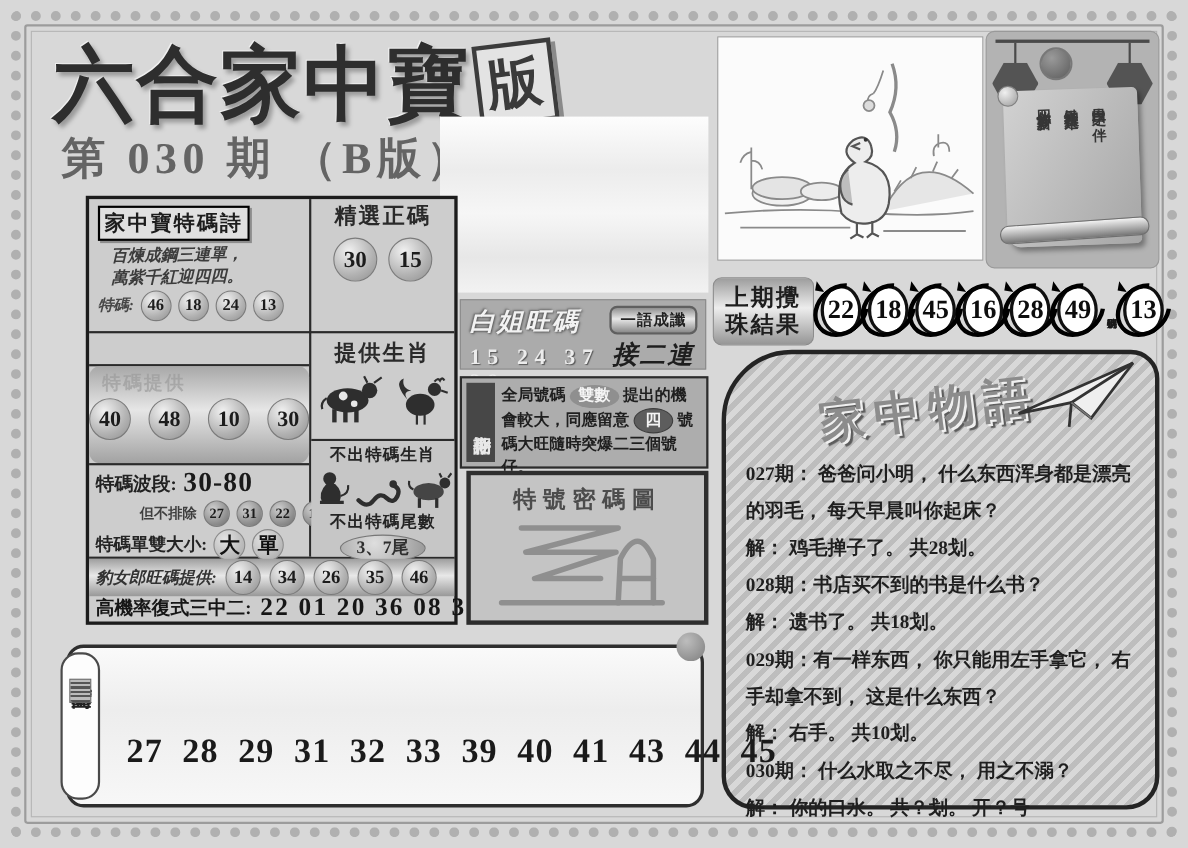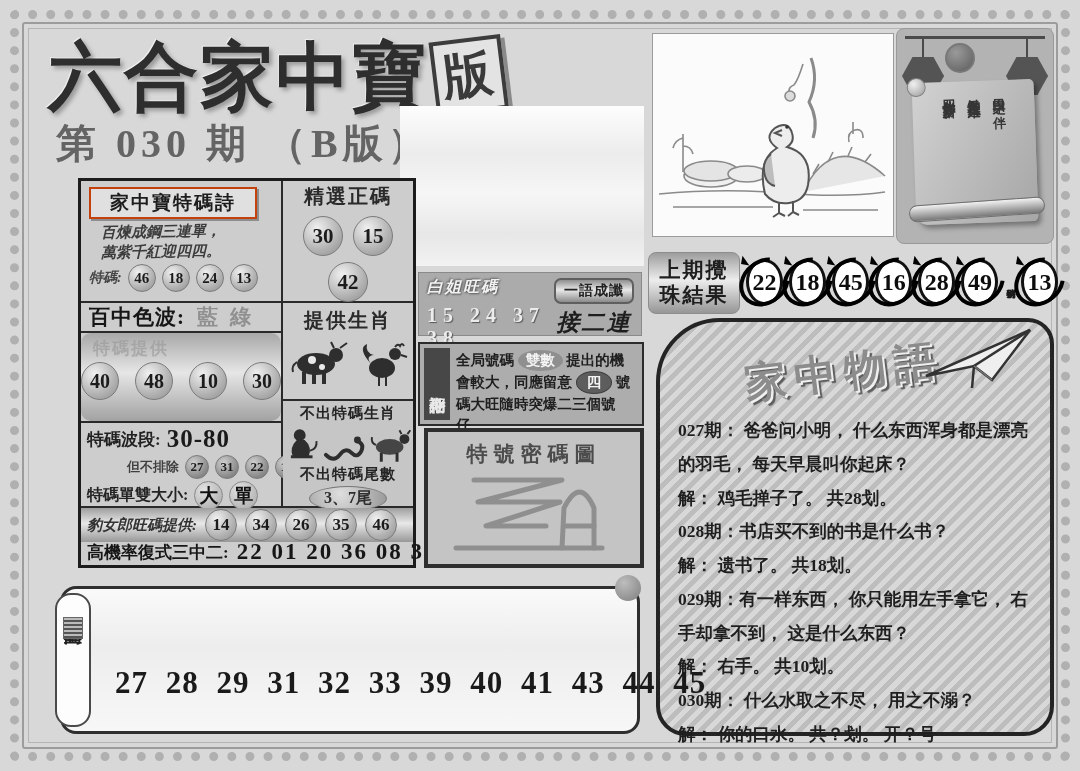--- a/index.html
+++ b/index.html
@@ -22,22 +22,22 @@
   .issue{left:56px;top:116px;font-size:40px;font-weight:bold;color:#646464;letter-spacing:5px;white-space:nowrap;}
   .blank-area{left:400px;top:106px;width:244px;height:160px;
          background:linear-gradient(180deg,#fdfdfd,#ececec 30%,#f6f6f6 55%,#e7e7e7 80%,#f2f2f2);}
 
   
   .left-panel{left:78px;top:178px;width:332px;height:384px;border:3px solid #1c1c1c;background:#cdcdcd;}
   .vdivider{position:absolute;left:200px;top:0;width:2px;height:325px;background:#2a2a2a;}
   .hline{position:absolute;left:0;width:100%;height:2px;background:#2a2a2a;}
   .cell{position:absolute;}
   .poem-cell{left:0;top:0;width:200px;height:120px;}
-  .poem-header{display:inline-block;margin:6px 0 2px 8px;border:2px solid #c2410c;background:#e0e0e0;
-      font-size:19px;font-weight:bold;padding:1px 19px;letter-spacing:2px;box-shadow:2px 2px 0 #8d8d8d;color:#1d1d1d;}
+  .poem-header{display:inline-block;margin:6px 0 2px 8px;border:2px solid #000000;background:#e0e0e0;
+      font-size:19px;font-weight:bold;padding:1px 4px;letter-spacing:2px;box-shadow:2px 2px 0 #8d8d8d;color:#1d1d1d;}
   .poem-line{margin:1px 0 0 20px;font-size:15px;font-weight:bold;font-style:italic;color:#3c3c3c;transform:rotate(-1deg);}
   .tema-row{margin:3px 0 0 8px;display:flex;align-items:center;gap:6px;}
   .tema-label{font-size:14px;font-weight:bold;font-style:italic;color:#474747;}
 
   .ball{border-radius:50%;display:inline-flex;align-items:center;justify-content:center;font-weight:bold;
         background:radial-gradient(circle at 35% 30%,#f1f1f1,#b2b2b2 60%,#8e8e8e);border:1px solid #7b7b7b;color:#1c1c1c;}
   .b24{width:26px;height:26px;font-size:15px;}
   .b30{width:30px;height:30px;font-size:17px;}
   .b36{width:36px;height:36px;font-size:20px;}
   .b38{width:38px;height:38px;font-size:21px;}
@@ -81,21 +81,21 @@
   .baonv-row{left:0;top:327px;width:100%;height:34px;background:linear-gradient(180deg,#9e9e9e,#e8e8e8 45%,#989898);
       display:flex;align-items:center;padding-left:6px;gap:8px;box-sizing:border-box;}
   .baonv-label{font-size:15px;font-weight:bold;font-style:italic;color:#333;white-space:nowrap;}
   .fushi-row{left:0;top:361px;width:100%;height:20px;display:flex;align-items:center;padding-left:6px;gap:8px;box-sizing:border-box;}
   .fushi-label{font-size:17px;font-weight:bold;color:#161616;white-space:nowrap;}
   .fushi-nums{font-size:23px;font-weight:bold;color:#161616;letter-spacing:2px;white-space:nowrap;}
 
   
   .baijie-box{left:418px;top:272px;width:222px;height:62px;background:#ababab;border:1px solid #8a8a8a;display:flex;}
   .baijie-left{width:120px;padding:4px 0 0 8px;}
-  .baijie-header{font-size:16px;font-weight:bold;font-style:italic;color:#f2f2f2;
+  .baijie-header{font-size:23px;font-weight:bold;font-style:italic;color:#f2f2f2;
       text-shadow:1px 1px 2px #555,-1px -1px 2px #666;letter-spacing:2px;}
   .baijie-nums{font-size:20px;font-weight:bold;color:#ececec;text-shadow:1px 1px 1px #555;letter-spacing:6px;margin-top:6px;}
   .baijie-right{flex:1;text-align:center;}
   .stamp{display:inline-block;margin-top:5px;background:linear-gradient(180deg,#8f8f8f,#e8e8e8 45%,#8b8b8b);
       border:2px solid #5f5f5f;border-radius:7px;font-size:14px;font-weight:bold;padding:2px 8px;color:#222;letter-spacing:1px;}
   .phrase{font-size:23px;font-weight:bold;font-style:italic;color:#1e1e1e;margin-top:3px;letter-spacing:2px;}
 
   .pinggu-box{left:418px;top:342px;width:222px;height:80px;background:#adadad;border:2px solid #2c2c2c;display:flex;}
   .pinggu-label{width:26px;background:#474747;color:#e8e8e8;font-size:16px;font-weight:bold;
       display:flex;align-items:center;justify-content:center;margin:4px;line-height:1.05;}
@@ -203,30 +203,22 @@
         <span class="ball b24">13</span>
       </div>
     </div>
 
     <div class="cell jx-cell">
       <div class="jx-header">精選正碼</div>
       <div class="jx-row">
         <span class="ball b38">30</span>
         <span class="ball b38">15</span>
       </div>
-      <div class="jx-row">
-        <span class="ball b38">42</span>
-      </div>
-    </div>
-
-    <div class="cell sebo-cell">
-      <span class="sebo-label">百中色波:</span>
-      <span class="sebo-val">藍</span>
-      <span class="sebo-val">綠</span>
-    </div>
+    </div>
+
 
     <div class="cell tigong-cell">
       <div class="tigong-header">特碼提供</div>
       <div class="tigong-balls">
         <span class="ball b36">40</span>
         <span class="ball b36">48</span>
         <span class="ball b36">10</span>
         <span class="ball b36">30</span>
       </div>
     </div>

